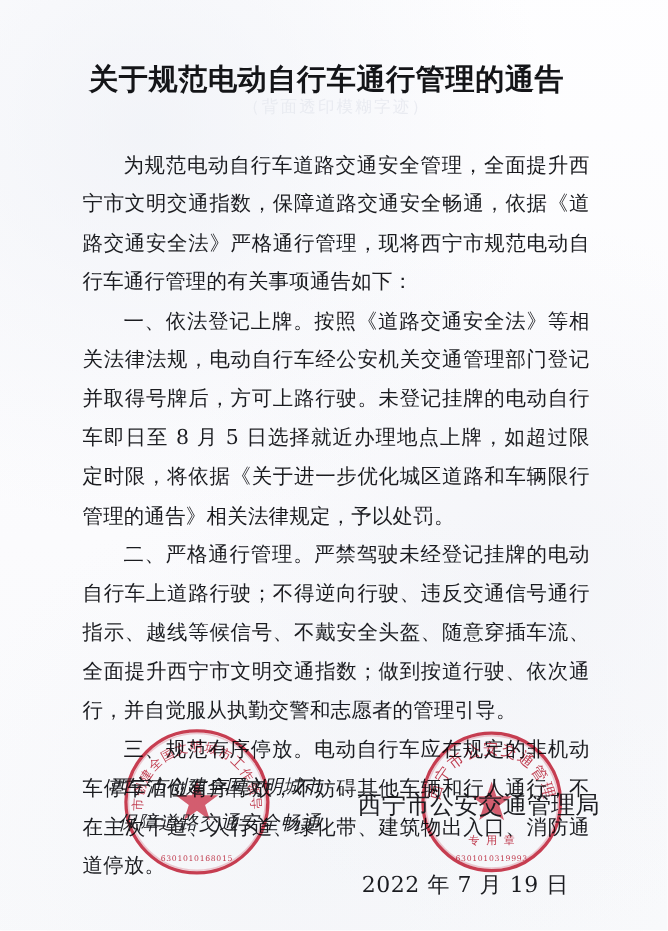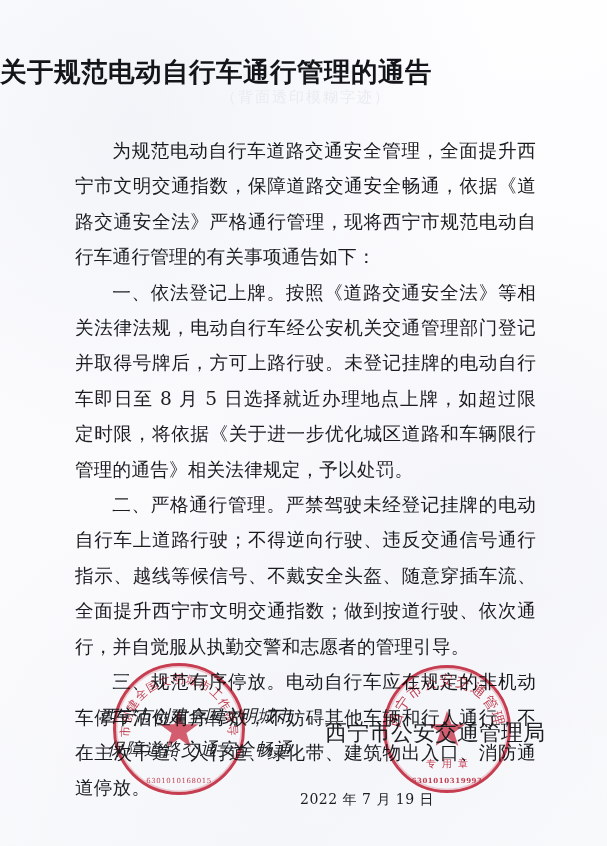--- a/index.html
+++ b/index.html
@@ -41,21 +41,21 @@
     line-height: 22px;
     user-select: none;
     pointer-events: none;
   }
 
   .doc-title {
     position: absolute;
     left: 0;
     top: 36px;
     width: 513px;
-    text-align: left;
+    text-align: right;
     font-size: 26.5px;
     font-weight: bold;
     letter-spacing: 0.5px;
     color: #141518;
   }
 
   .body-block {
     position: absolute;
     left: 75px;
     top: 133px;
@@ -101,24 +101,25 @@
     font-size: 22px;
     line-height: 33px;
     color: #1b1c20;
     text-align: center;
   }
   .sign-line { white-space: nowrap; }
   .sign-line.indent { letter-spacing: 1px; }
 
   .date-line {
     position: absolute;
-    left: 300px;
+    left: 288px;
     top: 791px;
     width: 270px;
-    font-size: 14px;
+    text-align: center;
+    font-size: 20px;
     color: #1b1c20;
     letter-spacing: 0.5px;
   }
 
   
   .seal {
     position: absolute;
     border-radius: 50%;
     pointer-events: none;
     mix-blend-mode: multiply;
@@ -181,21 +182,20 @@
   #seal-right .seal-bottom {
     bottom: 22px;
     font-size: 10px;
     letter-spacing: 6px;
     text-indent: 6px;
   }
   #seal-right .seal-code {
     bottom: 8px;
     font-size: 7px;
     letter-spacing: 0.6px;
-    font-weight: bold;
   }
 
   .arc-curve {
     display: block;
     overflow: visible;
   }
   .arc-curve text {
     fill: #c02439;
     font-family: "DejaVu Serif", "Liberation Serif", serif;
   }

